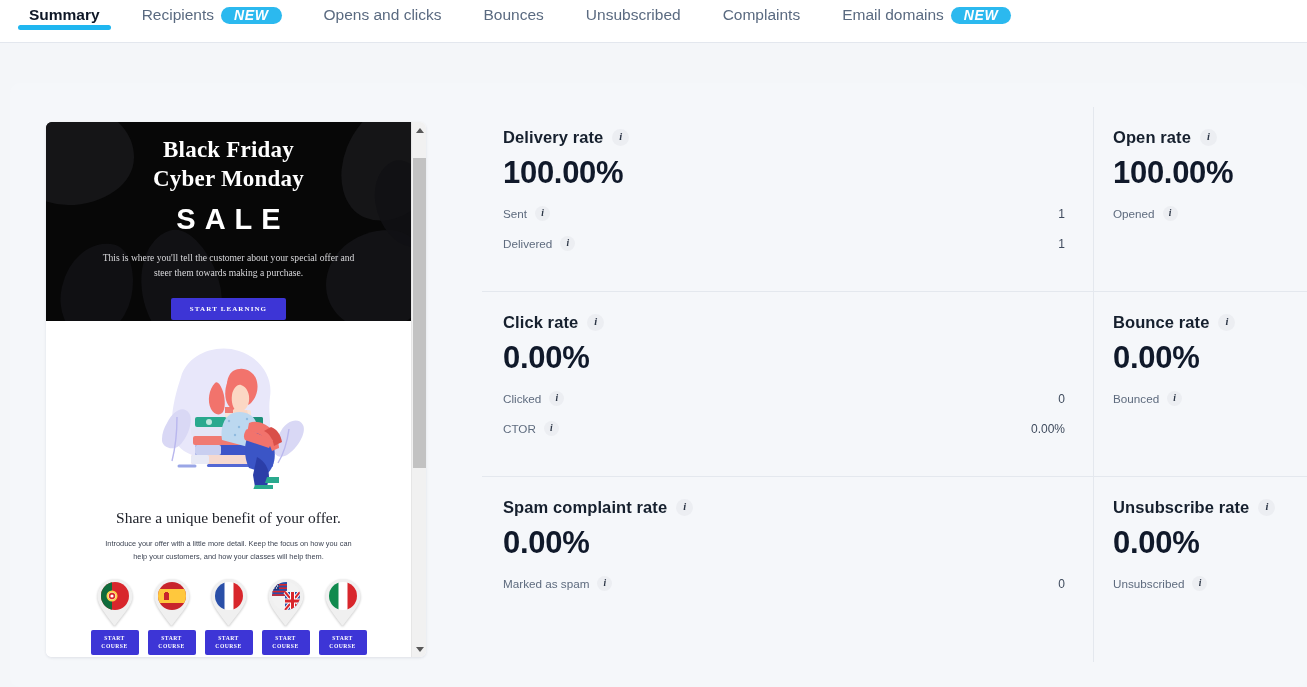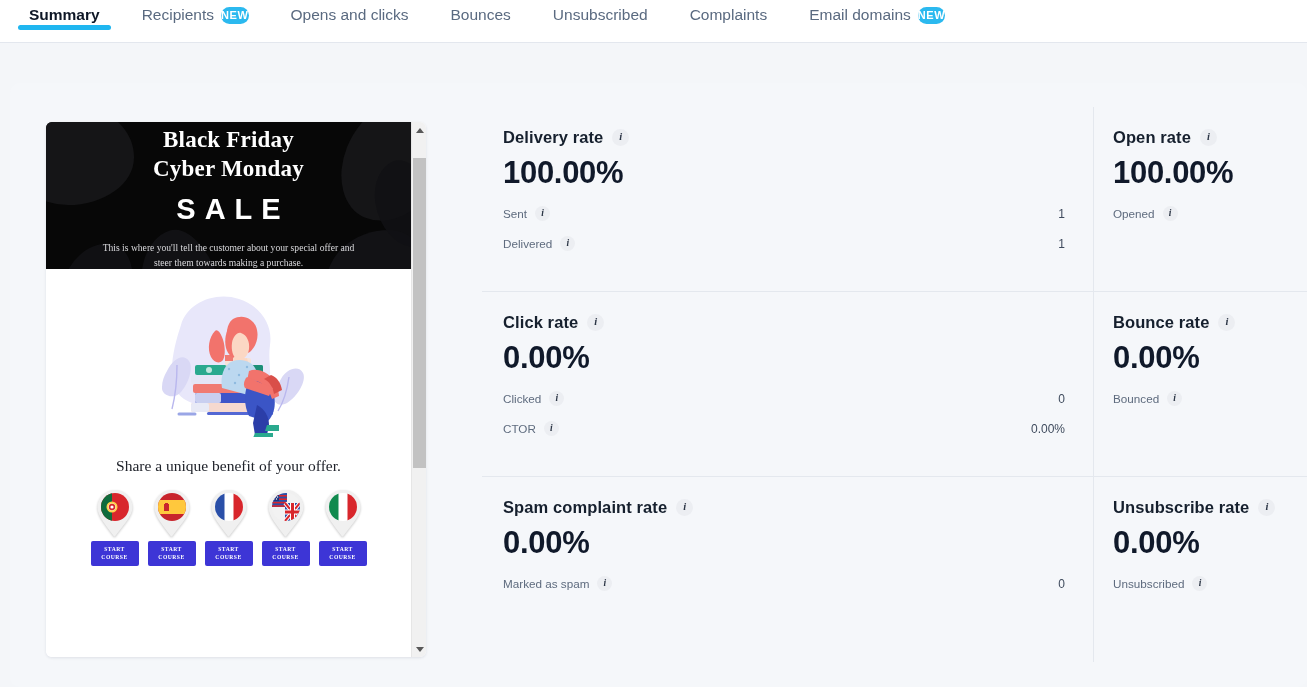--- a/index.html
+++ b/index.html
@@ -38,27 +38,28 @@
     left: 10px; right: 10px; bottom: 0px;
     height: 5px;
     border-radius: 3px;
     background: #1fb6f0;
   }
   .badge-new {
     display: inline-flex;
     align-items: center;
     justify-content: center;
     height: 17px;
-    padding: 0 0;
+    padding: 0 13px;
     border-radius: 9px;
     background: #2bb9ef;
     color: #ffffff;
-    font-size: 11px;
+    font-size: 14px;
     font-weight: bold;
     letter-spacing: 0.6px;
+    font-style: italic;
   }
 
   
   .page {
     position: relative;
     width: 1307px;
     height: 644px;
     background: #f4f6f9;
     padding: 40px 0 0 10px;
   }
@@ -83,25 +84,25 @@
     box-shadow: 0 1px 3px rgba(16,30,54,.10);
   }
   .preview-scroll {
     position: relative;
     width: 365px; height: 535px;
     overflow: hidden;
     background: #ffffff;
   }
   .email-hero {
     position: relative;
-    height: 147px;
+    height: 199px;
     background: #070707;
     overflow: hidden;
     text-align: center;
-    padding-top: 4px;
+    padding-top: 14px;
   }
   .blob {
     position: absolute;
     background: #17171a;
     border-radius: 60% 40% 55% 45% / 55% 50% 50% 45%;
     opacity: .85;
   }
   .b1 { width: 120px; height: 95px; left: -32px; top: -12px; }
   .b2 { width: 95px; height: 130px; left: 300px; top: -28px; transform: rotate(22deg); }
   .b3 { width: 78px; height: 120px; left: 96px; top: 108px; transform: rotate(-18deg); background:#131316;}
@@ -354,20 +355,21 @@
           <path d="M121 96c10-2 20 2 23 11 4 12 1 24-6 30l-18-6c-5-10-6-26 1-35z" fill="#3b55c6"></path>
           <path d="M128 120c8 4 12 12 12 20l-2 10h-12l-2-12z" fill="#2b3ea8"></path>
           <path d="M126 148h18v5h-20z" fill="#2aa98e"></path>
           <path d="M138 140h12v6h-14z" fill="#2aa98e"></path>
           <path d="M120 86c7-3 16 0 22 6 5 6 8 14 8 19l-7 3c-2-7-7-14-13-17-5-2-10-2-12-1z" fill="#f2736c"></path>
           <path d="M142 90c6 2 10 8 11 15l-8 4c-1-7-5-13-10-15z" fill="#d94f49"></path>
           <path d="M118 92c-3 3-4 8-2 11l24 8 4-8z" fill="#f2736c"></path>
         </svg>
 
         <div class="body-title">Share a unique benefit of your offer.</div>
+        <div class="body-text">Introduce your offer with a little more detail. Keep the focus on how you can help your customers, and how your classes will help them.</div>
 
         <div class="flags-row">
           <div class="flag-col">
             <div class="pin">
               <svg viewBox="0 0 40 48" width="40" height="48">
                 <path d="M20 1C10 1 2.5 8.5 2.5 18.2c0 9 8.5 18 16 28.5.7 1 1.4 1 2 0 7.5-10.5 17-19.5 17-28.5C37.5 8.5 30 1 20 1z" fill="#f0f0f0"></path>
                 <clipPath id="pt">
                       <circle cx="20" cy="18" r="14"></circle>
                     </clipPath>
                 <g clip-path="url(#pt)">

